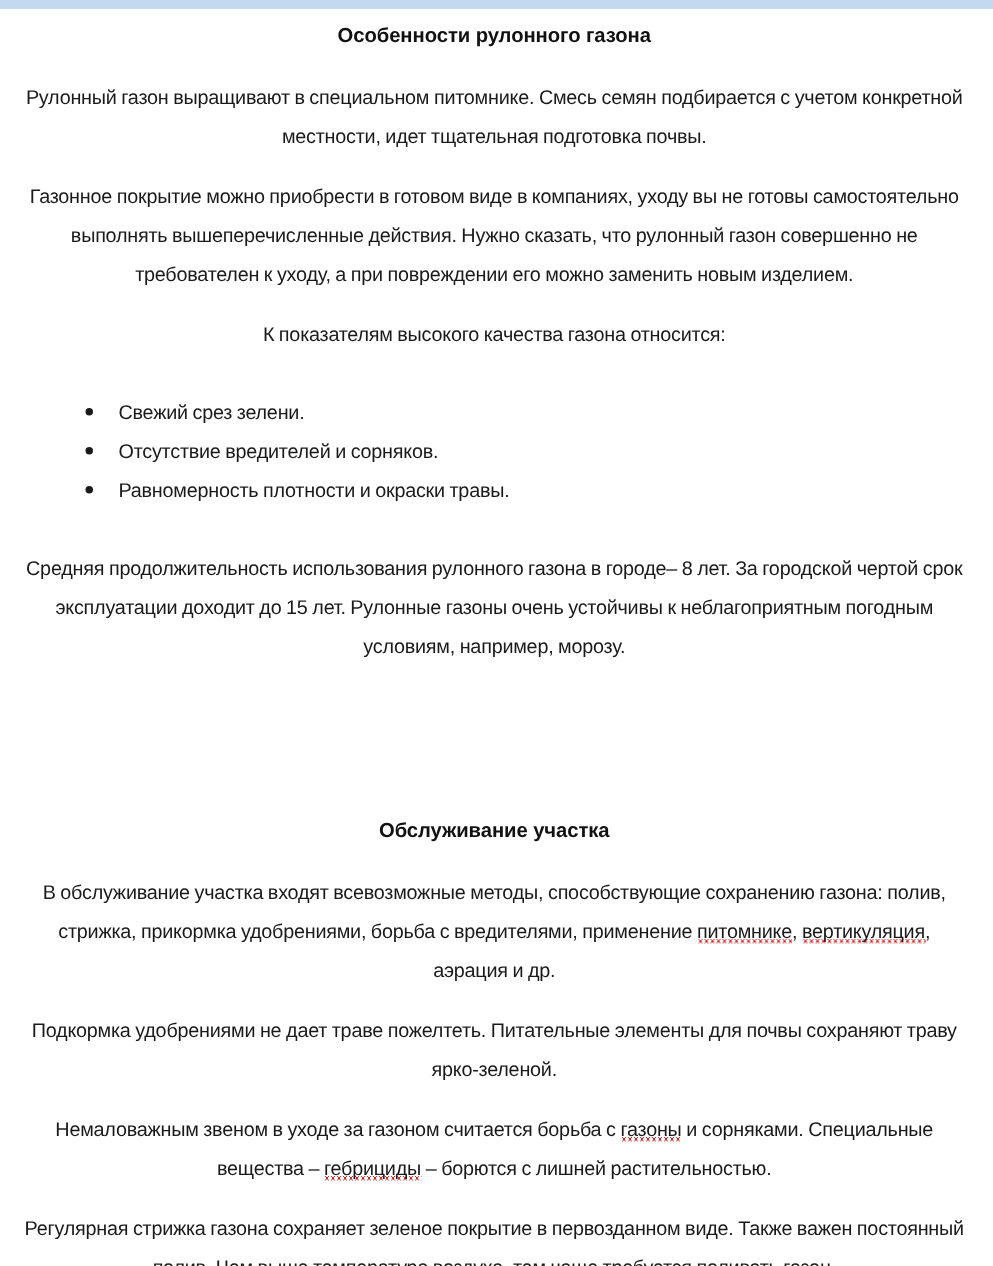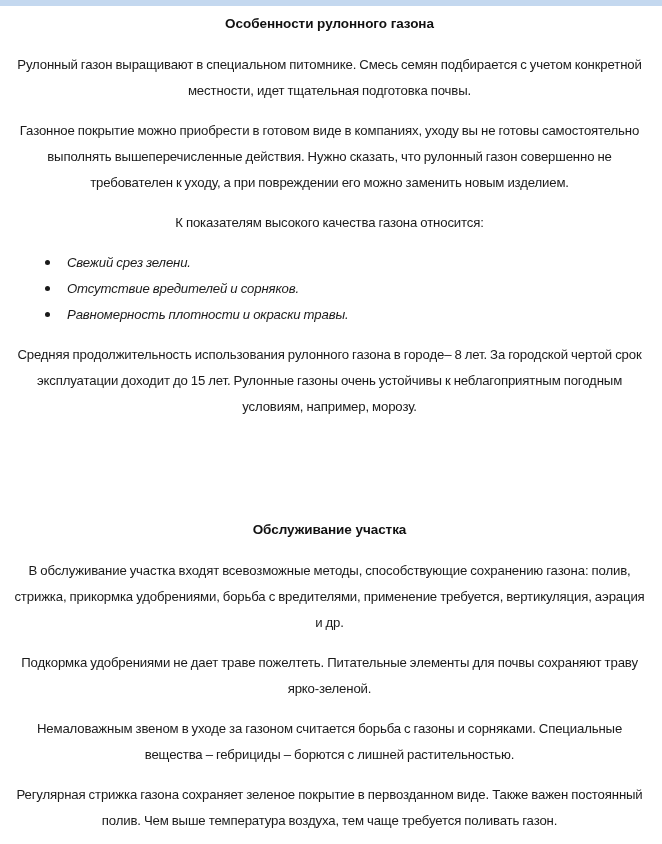--- a/index.html
+++ b/index.html
@@ -55,23 +55,22 @@
     text-align: center;
     letter-spacing: -0.15px;
     word-spacing: -0.4px;
   }
   .gap-18 { height: 18px; }
   .gap-14 { height: 14px; }
   .gap-52 { height: 52px; }
 
   ul.bullets {
     list-style: none;
-    margin: 0;
+    margin: 12px;
     padding: 0;
-    font-style: italic;
   }
   ul.bullets li {
     position: relative;
     padding-left: 53px;
     font-size: 13.2px;
     line-height: 26px;
     letter-spacing: -0.15px;
     word-spacing: -0.4px;
     color: #1a1a1a;
   }
@@ -137,21 +136,21 @@
   <div class="gap-14"></div>
 
   <p class="para">Средняя продолжительность использования рулонного газона в городе– 8 лет. За городской чертой срок эксплуатации доходит до 15 лет. Рулонные газоны очень устойчивы к неблагоприятным погодным условиям, например, морозу.</p>
 
   <div class="gap-52"></div>
 
   <h2 class="doc-heading second">Обслуживание участка</h2>
 
   <div class="gap-18"></div>
 
-  <p class="para"><span>В обслуживание участка входят всевозможные методы, способствующие сохранению газона: полив, стрижка, прикормка удобрениями, борьба с вредителями, применение </span><span class="misspelled">требуется</span><span>, </span><span class="misspelled">вертикуляция</span><span>, аэрация и др.</span></p>
+  <p class="para"><span>В обслуживание участка входят всевозможные методы, способствующие сохранению газона: полив, стрижка, прикормка удобрениями, борьба с вредителями, применение </span><span class="misspelled">питомнике</span><span>, </span><span class="misspelled">вертикуляция</span><span>, аэрация и др.</span></p>
 
   <div class="gap-14"></div>
 
   <p class="para">Подкормка удобрениями не дает траве пожелтеть. Питательные элементы для почвы сохраняют траву ярко-зеленой.</p>
 
   <div class="gap-14"></div>
 
   <p class="para"><span>Немаловажным звеном в уходе за газоном считается борьба с </span><span class="misspelled">газоны</span><span> и сорняками. Специальные вещества – </span><span class="misspelled">гебрициды</span><span> – борются с лишней растительностью.</span></p>
 
   <div class="gap-14"></div>

